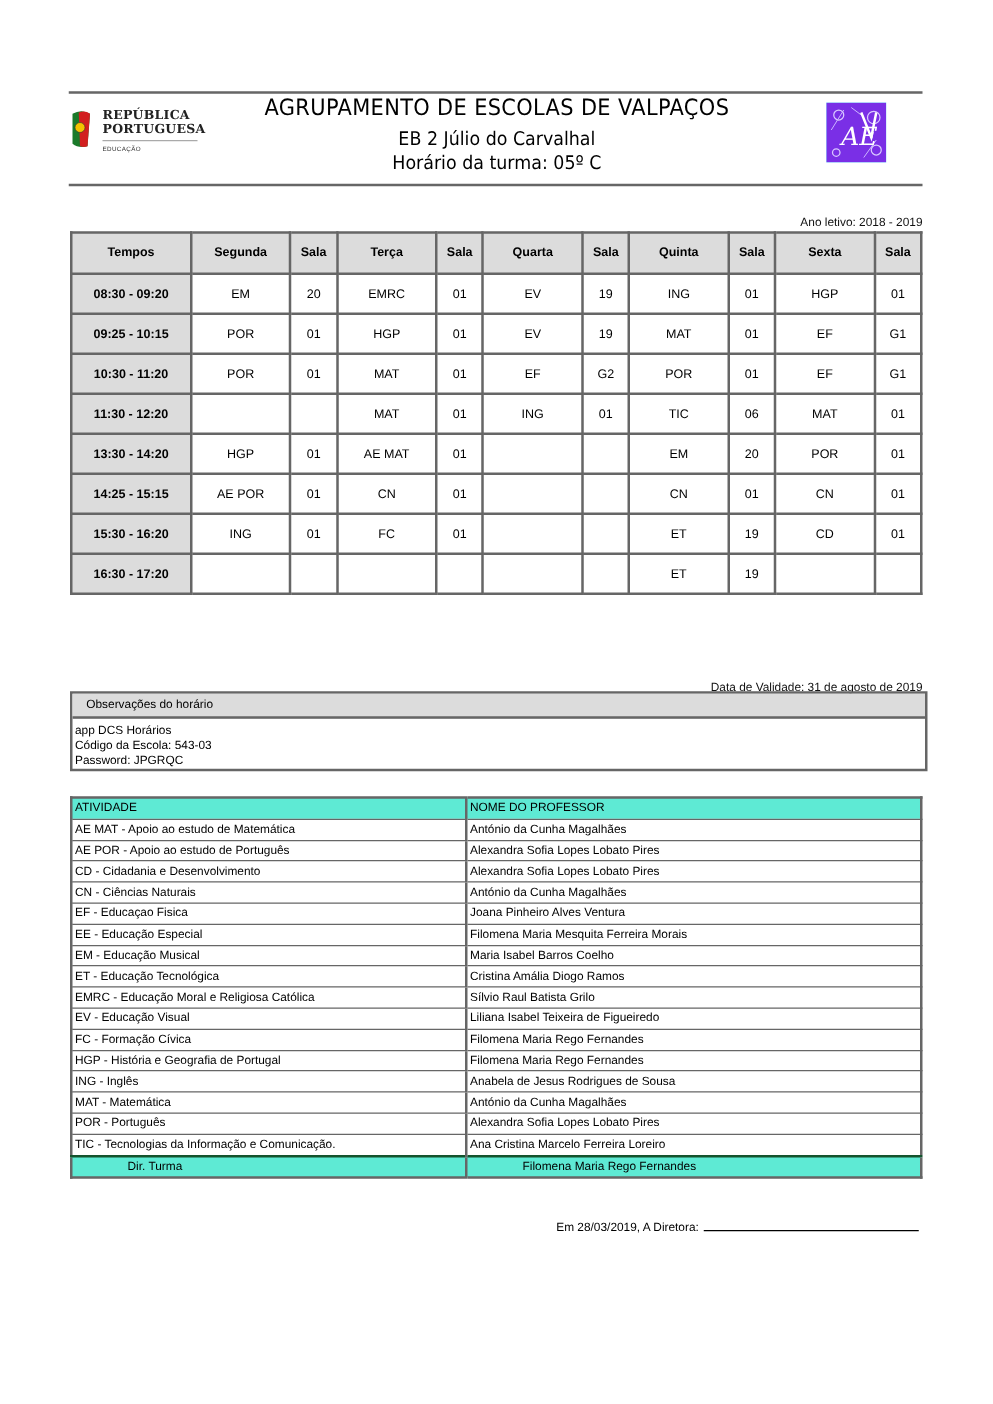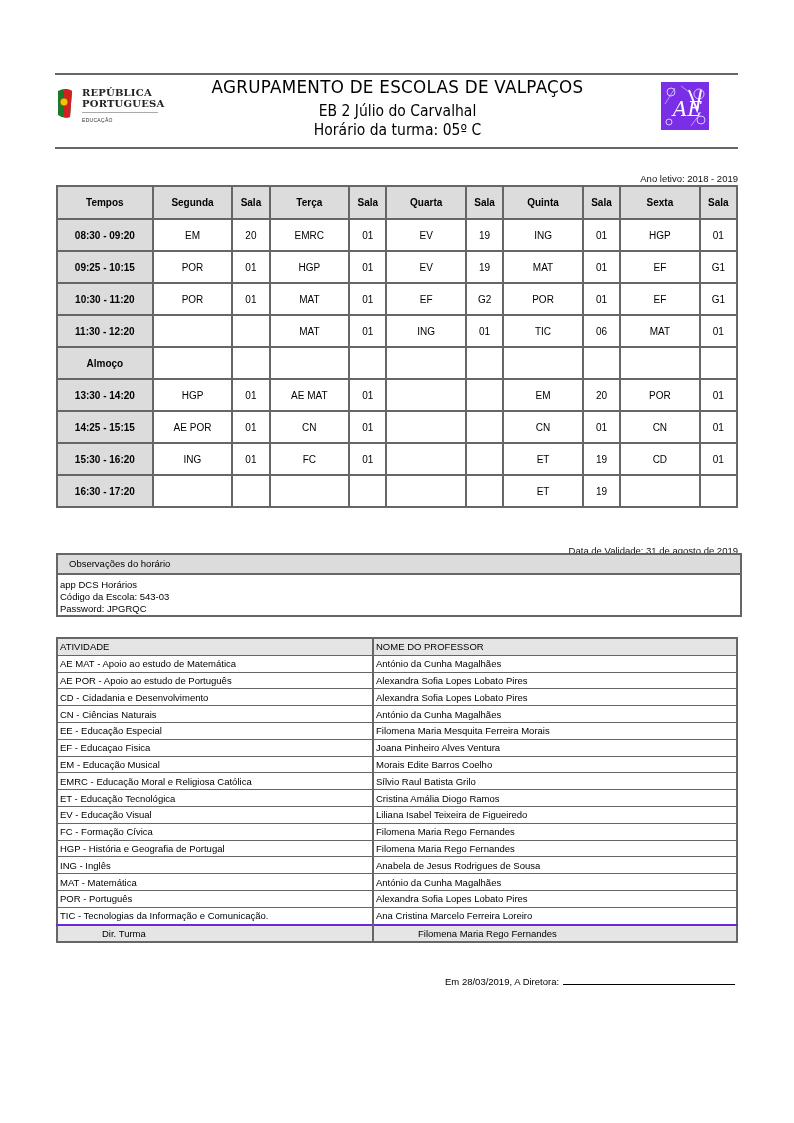--- a/index.html
+++ b/index.html
@@ -19,22 +19,22 @@
   .sched { position:absolute; left:56px; top:185px; width:682px; border:2px solid #666; }
   .sched td, .sched th { border:2px solid #666; text-align:center; font-size:10px; height:30px; padding:0; }
   .sched th { background:#dcdcdc; font-weight:bold; height:31px;margin-top:36px; }
   .sched td.time { background:#dcdcdc; font-weight:bold; }
   .obs { position:absolute; left:56px; top:553px; width:682px; border:2px solid #666; }
   .obs-head { background:#dcdcdc; font-size:9.5px; padding:3px 11px; border-bottom:2px solid #666; height:12px; }
   .obs-body { font-size:9.5px; padding:4px 17px 2px 2px; line-height:12px; height:34px; }
   .prof { position:absolute; left:56px; top:637px; width:682px; border:2px solid #666; }
   .prof td { border:1px solid #666; font-size:9.5px; padding:0 2px; height:15.8px; text-align:left; }
   .prof td.c1 { border-right:2px solid #666; width:268px; }
-  .prof tr.head td, .prof tr.foot td { background:#e5e5e5;margin-top:42px; }
-  .prof tr.foot td { border-top:2px solid #6d28d9;padding-left:44px; }
+  .prof tr.head td, .prof tr.foot td { background:#5eead4;margin-top:42px; }
+  .prof tr.foot td { border-top:2px solid #14532d;padding-left:44px; }
   .sign { position:absolute; left:445px; top:975px; font-size:9.5px; }
   .sign-line { display:inline-block; width:172px; border-bottom:1px solid #000; margin-left:4px; height:9px; vertical-align:baseline; }
 </style>
 </head>
 <body>
 
 <div class="hr" style="top:73px;"></div>
 
 <div class="logo-left">
   <svg class="flag" viewBox="0 0 18 32">
@@ -147,33 +147,20 @@
         <td>MAT</td>
         <td>01</td>
         <td>ING</td>
         <td>01</td>
         <td>TIC</td>
         <td>06</td>
         <td>MAT</td>
         <td>01</td>
       </tr>
       <tr>
-        <td class="time">Almoço</td>
-        <td></td>
-        <td></td>
-        <td></td>
-        <td></td>
-        <td></td>
-        <td></td>
-        <td></td>
-        <td></td>
-        <td></td>
-        <td></td>
-      </tr>
-      <tr>
         <td class="time">13:30 - 14:20</td>
         <td>HGP</td>
         <td>01</td>
         <td>AE MAT</td>
         <td>01</td>
         <td></td>
         <td></td>
         <td>EM</td>
         <td>20</td>
         <td>POR</td>
@@ -248,38 +235,38 @@
       </tr>
       <tr>
         <td class="c1">CD - Cidadania e Desenvolvimento</td>
         <td>Alexandra Sofia Lopes Lobato Pires</td>
       </tr>
       <tr>
         <td class="c1">CN - Ciências Naturais</td>
         <td>António da Cunha Magalhães</td>
       </tr>
       <tr>
+        <td class="c1">EF - Educaçao Fisica</td>
+        <td>Joana Pinheiro Alves Ventura</td>
+      </tr>
+      <tr>
         <td class="c1">EE - Educação Especial</td>
         <td>Filomena Maria Mesquita Ferreira Morais</td>
       </tr>
       <tr>
-        <td class="c1">EF - Educaçao Fisica</td>
-        <td>Joana Pinheiro Alves Ventura</td>
-      </tr>
-      <tr>
         <td class="c1">EM - Educação Musical</td>
-        <td>Morais Edite Barros Coelho</td>
+        <td>Maria Isabel Barros Coelho</td>
+      </tr>
+      <tr>
+        <td class="c1">ET - Educação Tecnológica</td>
+        <td>Cristina Amália Diogo Ramos</td>
       </tr>
       <tr>
         <td class="c1">EMRC - Educação Moral  e Religiosa Católica</td>
         <td>Sílvio Raul Batista Grilo</td>
-      </tr>
-      <tr>
-        <td class="c1">ET - Educação Tecnológica</td>
-        <td>Cristina Amália Diogo Ramos</td>
       </tr>
       <tr>
         <td class="c1">EV - Educação Visual</td>
         <td>Liliana Isabel Teixeira de Figueiredo</td>
       </tr>
       <tr>
         <td class="c1">FC - Formação Cívica</td>
         <td>Filomena Maria Rego Fernandes</td>
       </tr>
       <tr>

